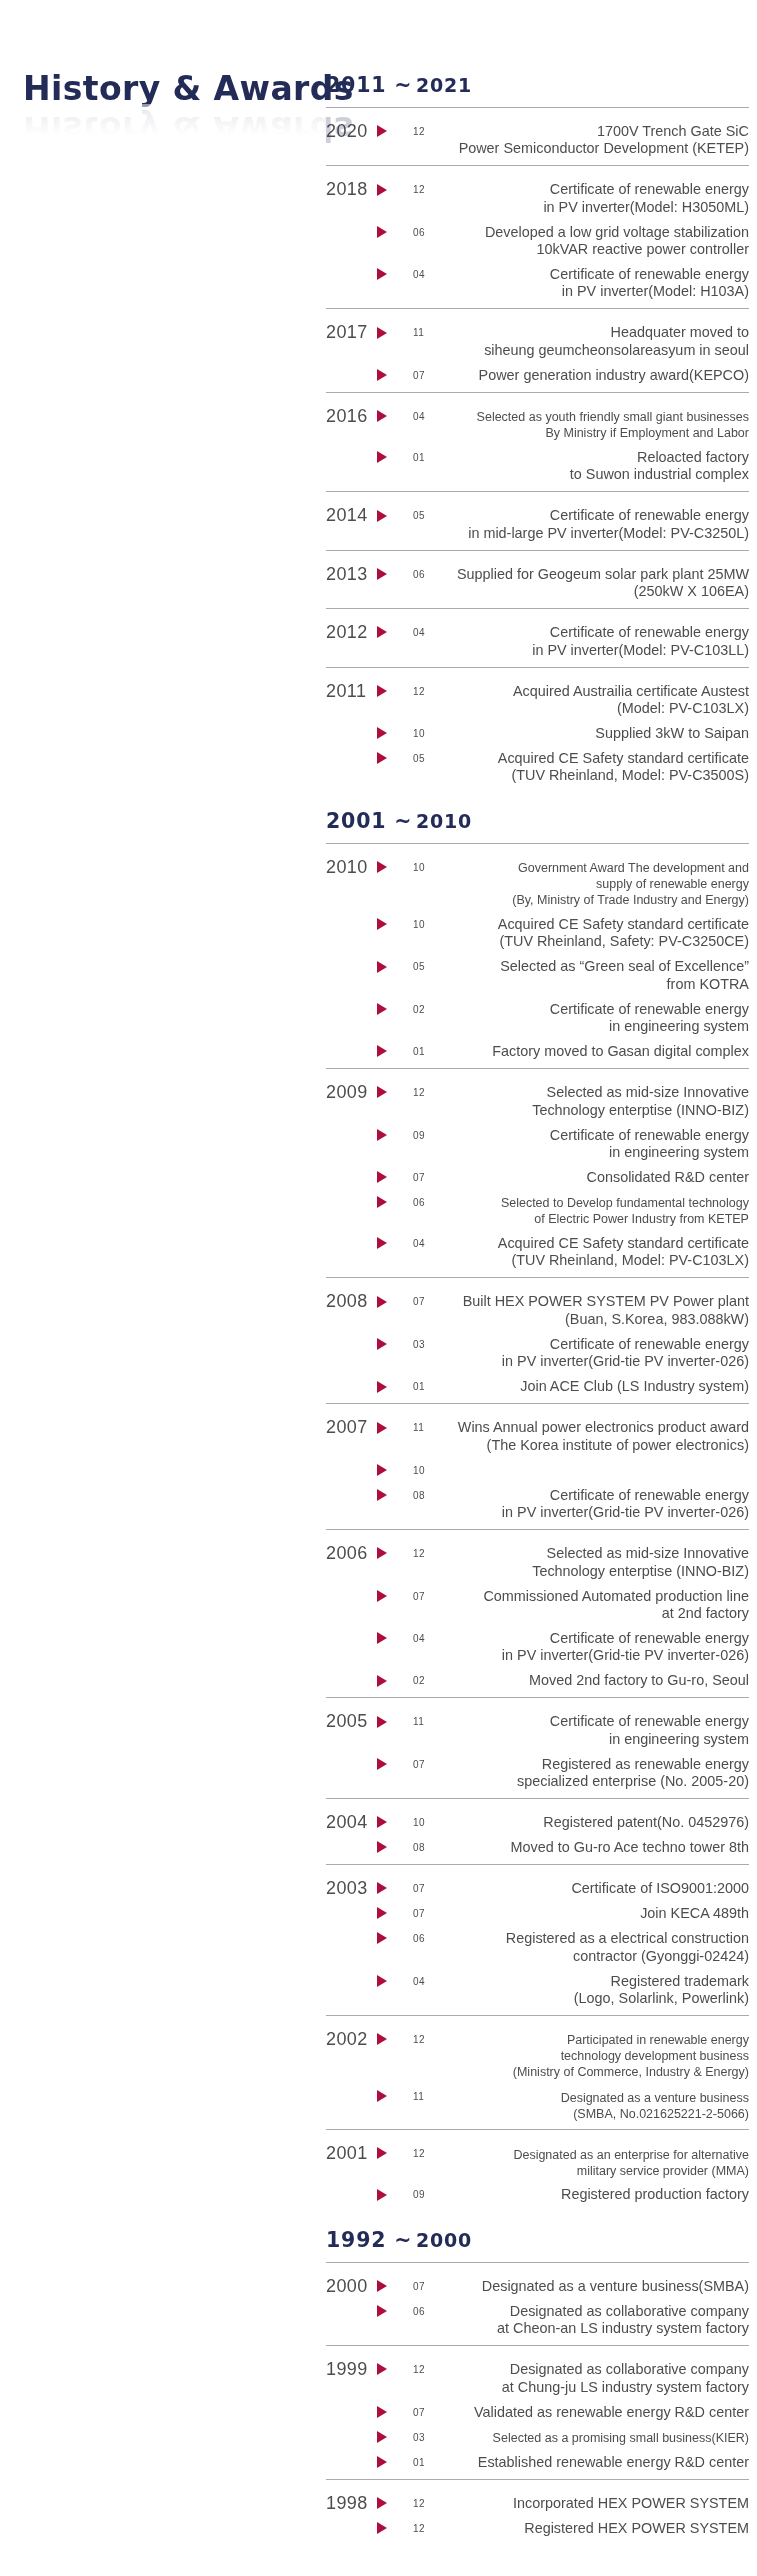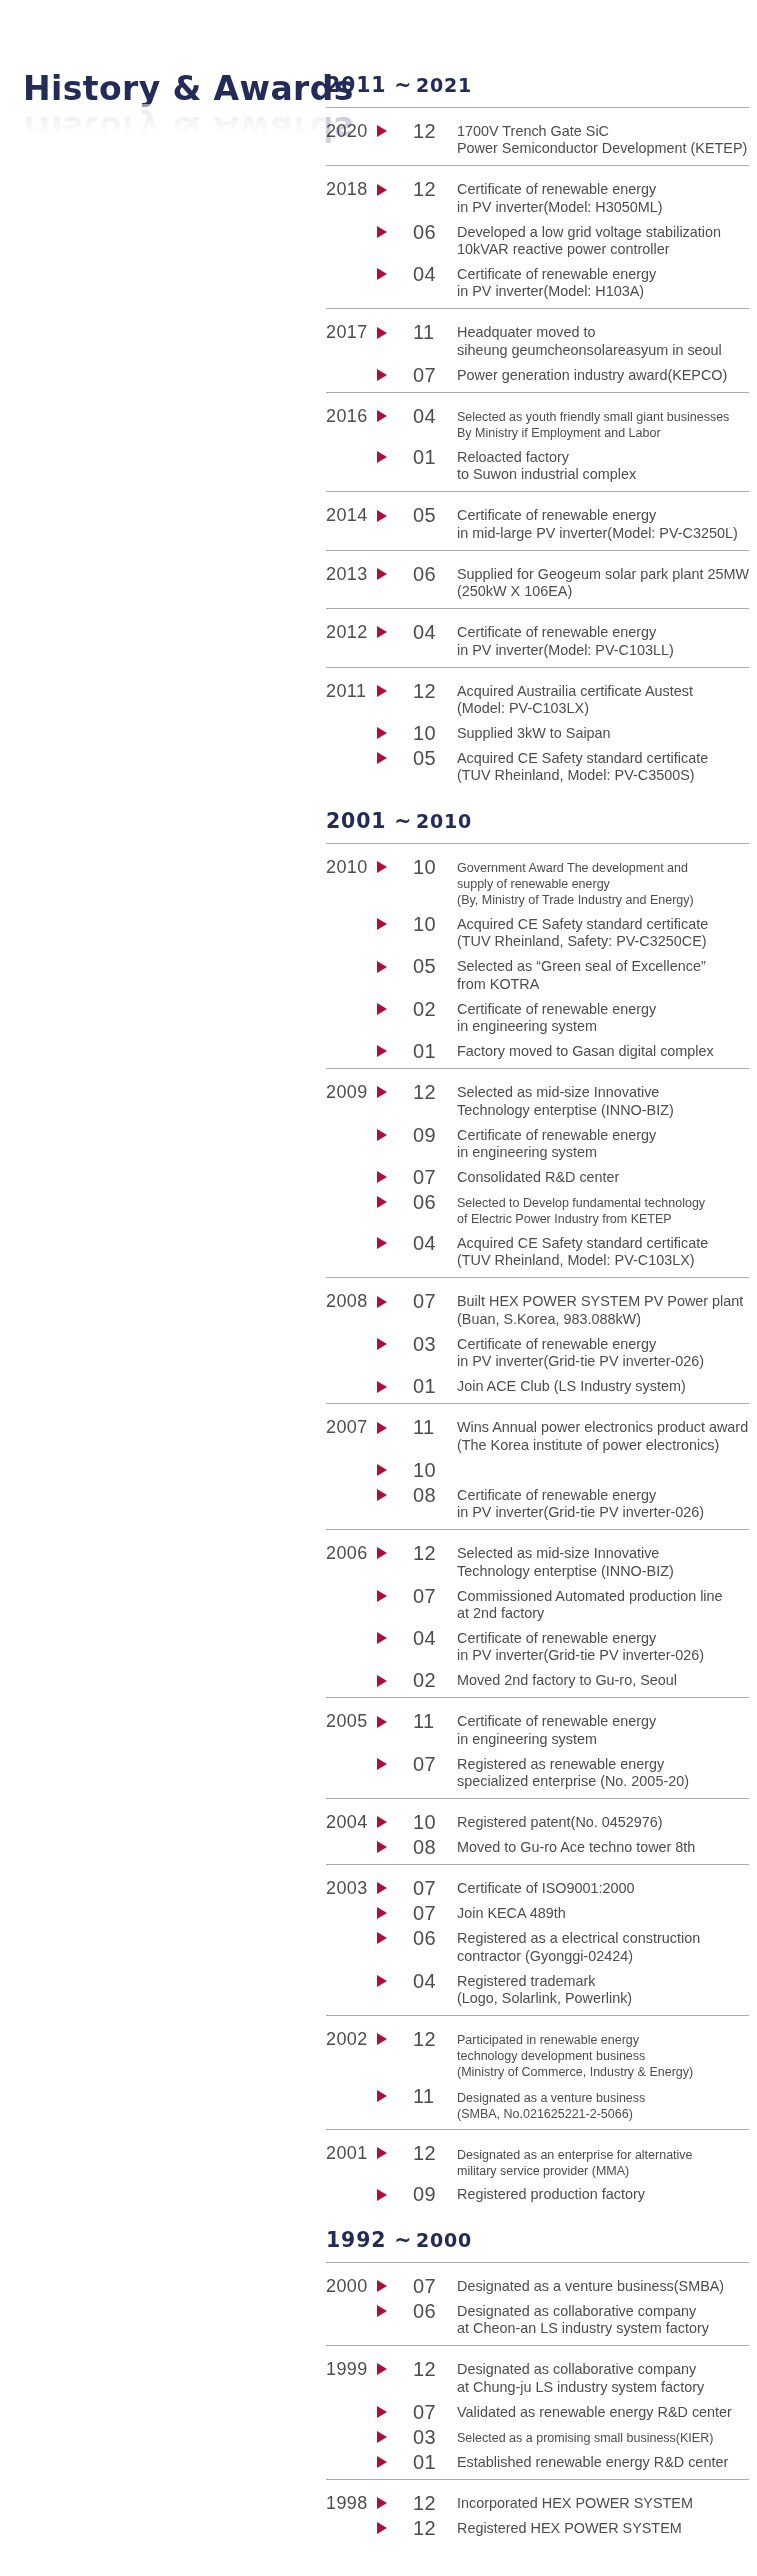--- a/index.html
+++ b/index.html
@@ -33,28 +33,28 @@
   .timeline{flex:1;padding:73px 42px 0 0;}
   .section-header{margin:16.7px 0 9.8px;color:var(--navy);font-family:"DejaVu Sans", sans-serif;white-space:nowrap;}
   .section-header.first{margin-top:0;}
   .range-start{font-size:20.5px;font-weight:700;letter-spacing:0.8px;}
   .range-end{font-size:19px;font-weight:700;letter-spacing:0.8px;}
   .sep{height:0;border-top:0.8px solid var(--sep);}
   .group{padding:15px 0 7.6px;}
   .entry{display:grid;grid-template-columns:51px 36px 44px 1fr;margin-bottom:7.6px;align-items:start;}
   .entry:last-child{margin-bottom:0;}
   .year{font-size:18px;color:var(--text);line-height:17.4px;letter-spacing:0.4px;}
-  .month{font-size:20px;color:var(--text);line-height:17.4px;letter-spacing:0.4px;}
+  .month{font-size:10px;color:var(--text);line-height:17.4px;letter-spacing:0.4px;}
   .arrow-cell{padding-top:2.3px;}
   .arrow{
     display:inline-block;width:0;height:0;
     border-top:6px solid transparent;border-bottom:6px solid transparent;
     border-left:10.6px solid var(--crimson);
   }
-  .desc{font-size:14.4px;line-height:17.4px;color:var(--text);}
+  .desc{font-size:14.4px;line-height:17.4px;color:var(--text);text-align:right;}
   .desc.small{font-size:12.5px;line-height:16px;padding-top:1.5px;}
   .line{white-space:nowrap;}
 </style>
 </head>
 <body>
 
 <div class="layout">
   <aside class="left">
     <h1 class="page-title">History &amp; Awards</h1>
     <div class="page-title reflection" aria-hidden="true">History &amp; Awards</div>

